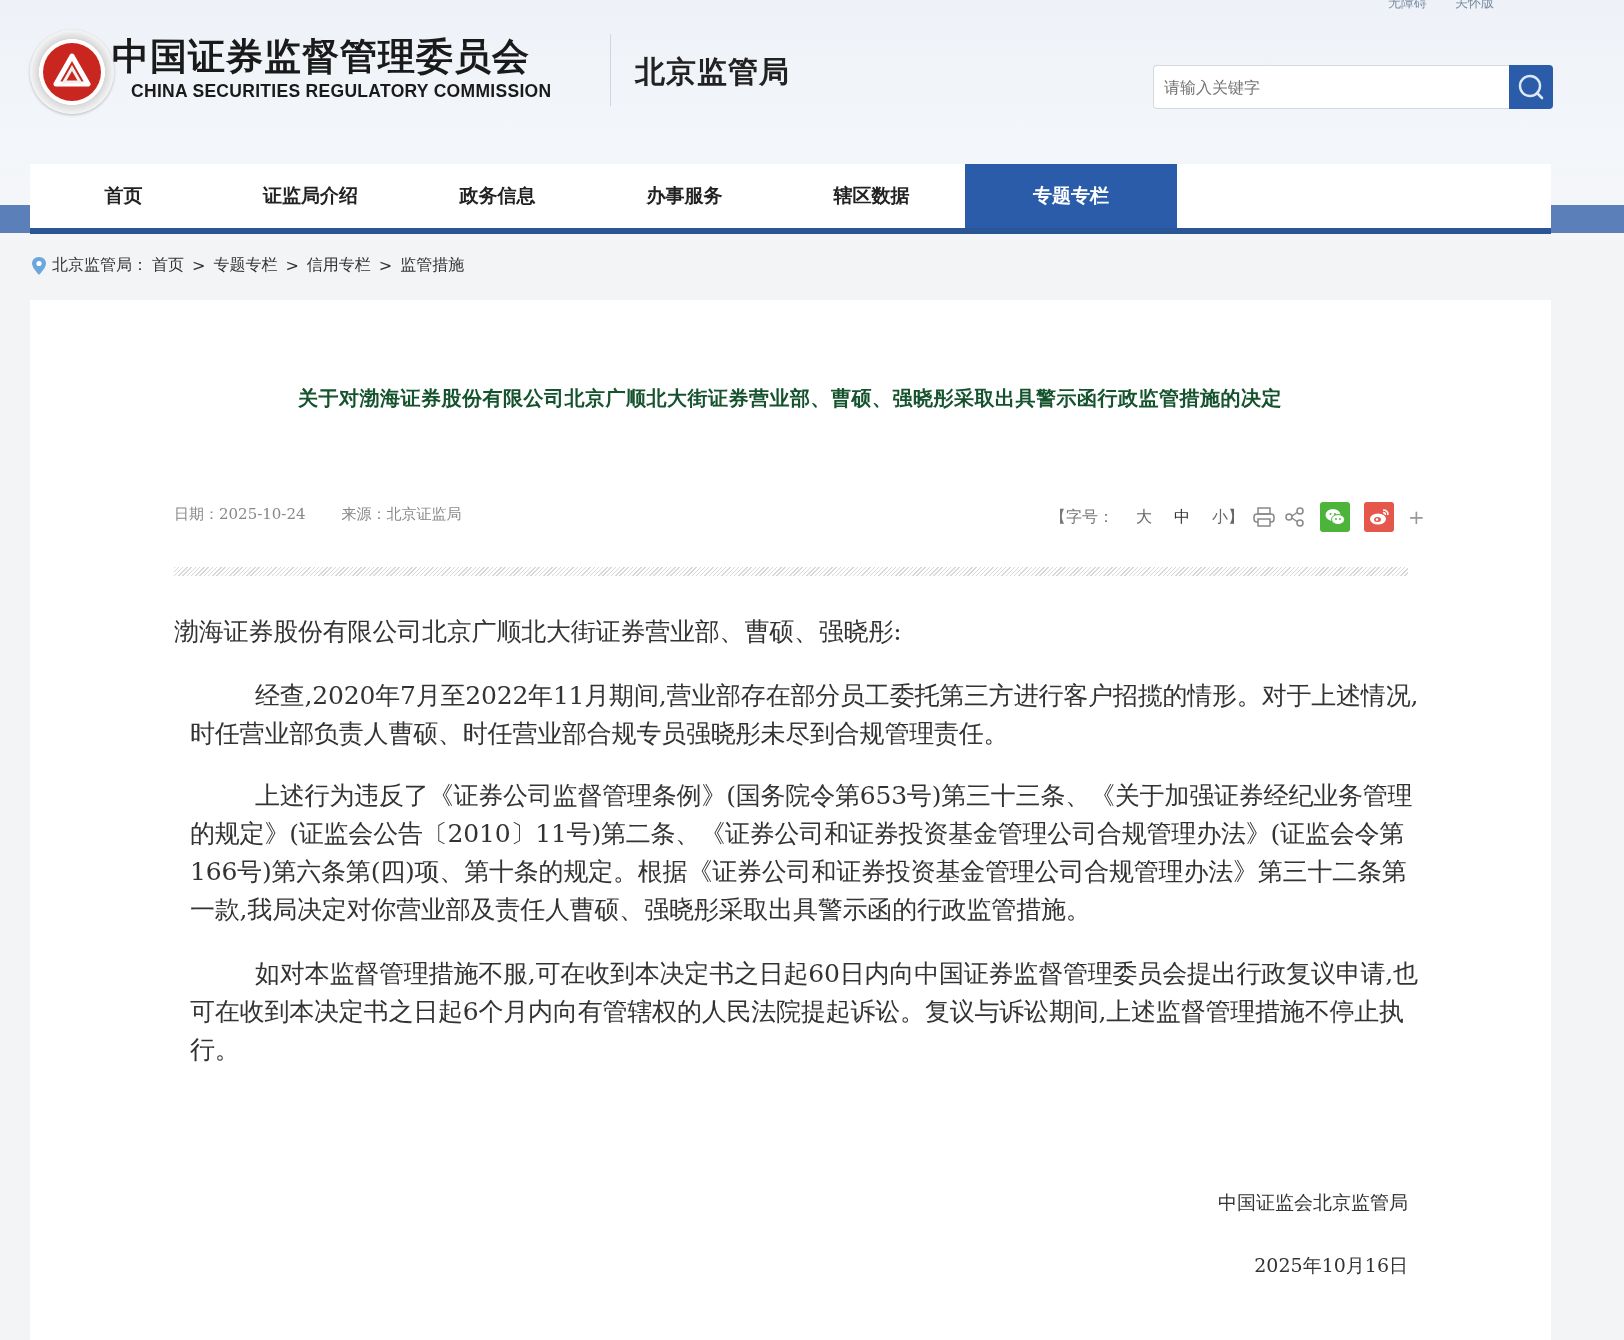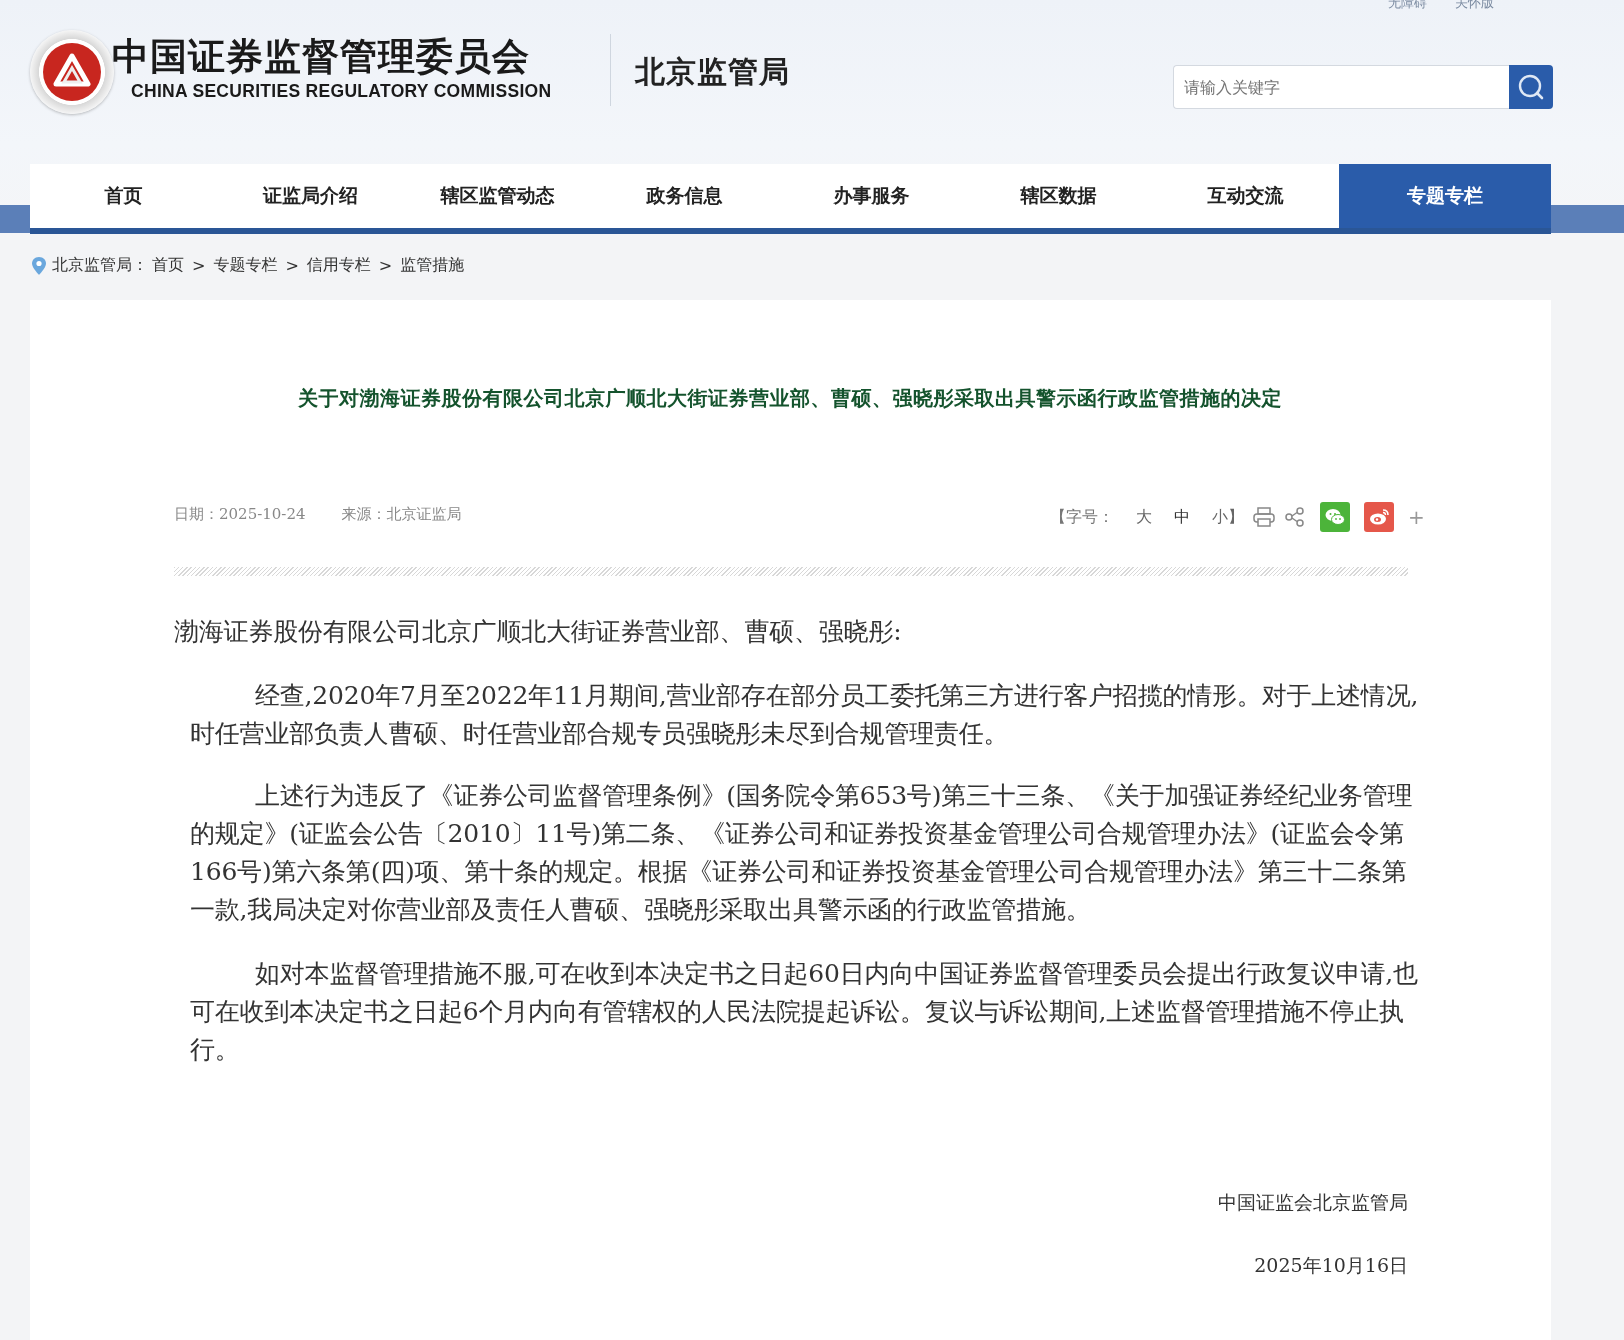--- a/index.html
+++ b/index.html
@@ -42,21 +42,21 @@
   .bureau {
     position: absolute; left: 635px; top: 52px; font-size: 30px; font-weight: 700; color: #222; letter-spacing: 1px;
   }
   .search-box {
     position: absolute; left: 1153px; top: 65px; width: 400px; height: 44px;
     display: flex;
   }
   .search-input {
     flex: 1; height: 44px; border: 1px solid #d4d9e0; border-right: none;
     border-radius: 4px 0 0 4px; background: #fff; padding: 7px 10px;
-    font-size: 16px; color: #888; font-family: "DejaVu Sans", sans-serif; outline: none; margin-left: 20px;
+    font-size: 16px; color: #888; font-family: "DejaVu Sans", sans-serif; outline: none;
   }
   .search-btn {
     width: 44px; height: 44px; background: #2a5caa; border-radius: 0 4px 4px 0;
     display: flex; align-items: center; justify-content: center; cursor: pointer;
   }
   .navbar-band {
     position: absolute; left: 0; top: 205px; width: 1624px; height: 28px; background: #5b7fb8;
   }
   .navbar {
     position: absolute; left: 30px; top: 164px; width: 1521px; height: 70px;
@@ -138,25 +138,23 @@
         <line x1="21" y1="21" x2="26" y2="26" stroke="#dfe8f5" stroke-width="2.6" stroke-linecap="round"></line>
       </svg>
     </div>
   </div>
 </div>
 
 <div class="navbar-band"></div>
 <nav class="navbar">
   <div class="nav-item" style="width:187px">首页</div>
   <div class="nav-item" style="width:187px">证监局介绍</div>
-  <div class="nav-item" style="width:187px">辖区监管动态</div>
   <div class="nav-item" style="width:187px">政务信息</div>
   <div class="nav-item" style="width:187px">办事服务</div>
   <div class="nav-item" style="width:187px">辖区数据</div>
-  <div class="nav-item" style="width:187px">互动交流</div>
   <div class="nav-item active" style="width:212px">专题专栏</div>
 </nav>
 
 <div class="breadcrumb">
   <svg width="18" height="20" viewBox="0 0 18 20">
     <path d="M9 1 C4.5 1 2 4.3 2 7.6 C2 12 9 19 9 19 C9 19 16 12 16 7.6 C16 4.3 13.5 1 9 1 Z" fill="#6aa7dd"></path>
     <circle cx="9" cy="7.5" r="2.6" fill="#fff"></circle>
   </svg>
   <span>北京监管局：</span>
   <a>首页</a>

